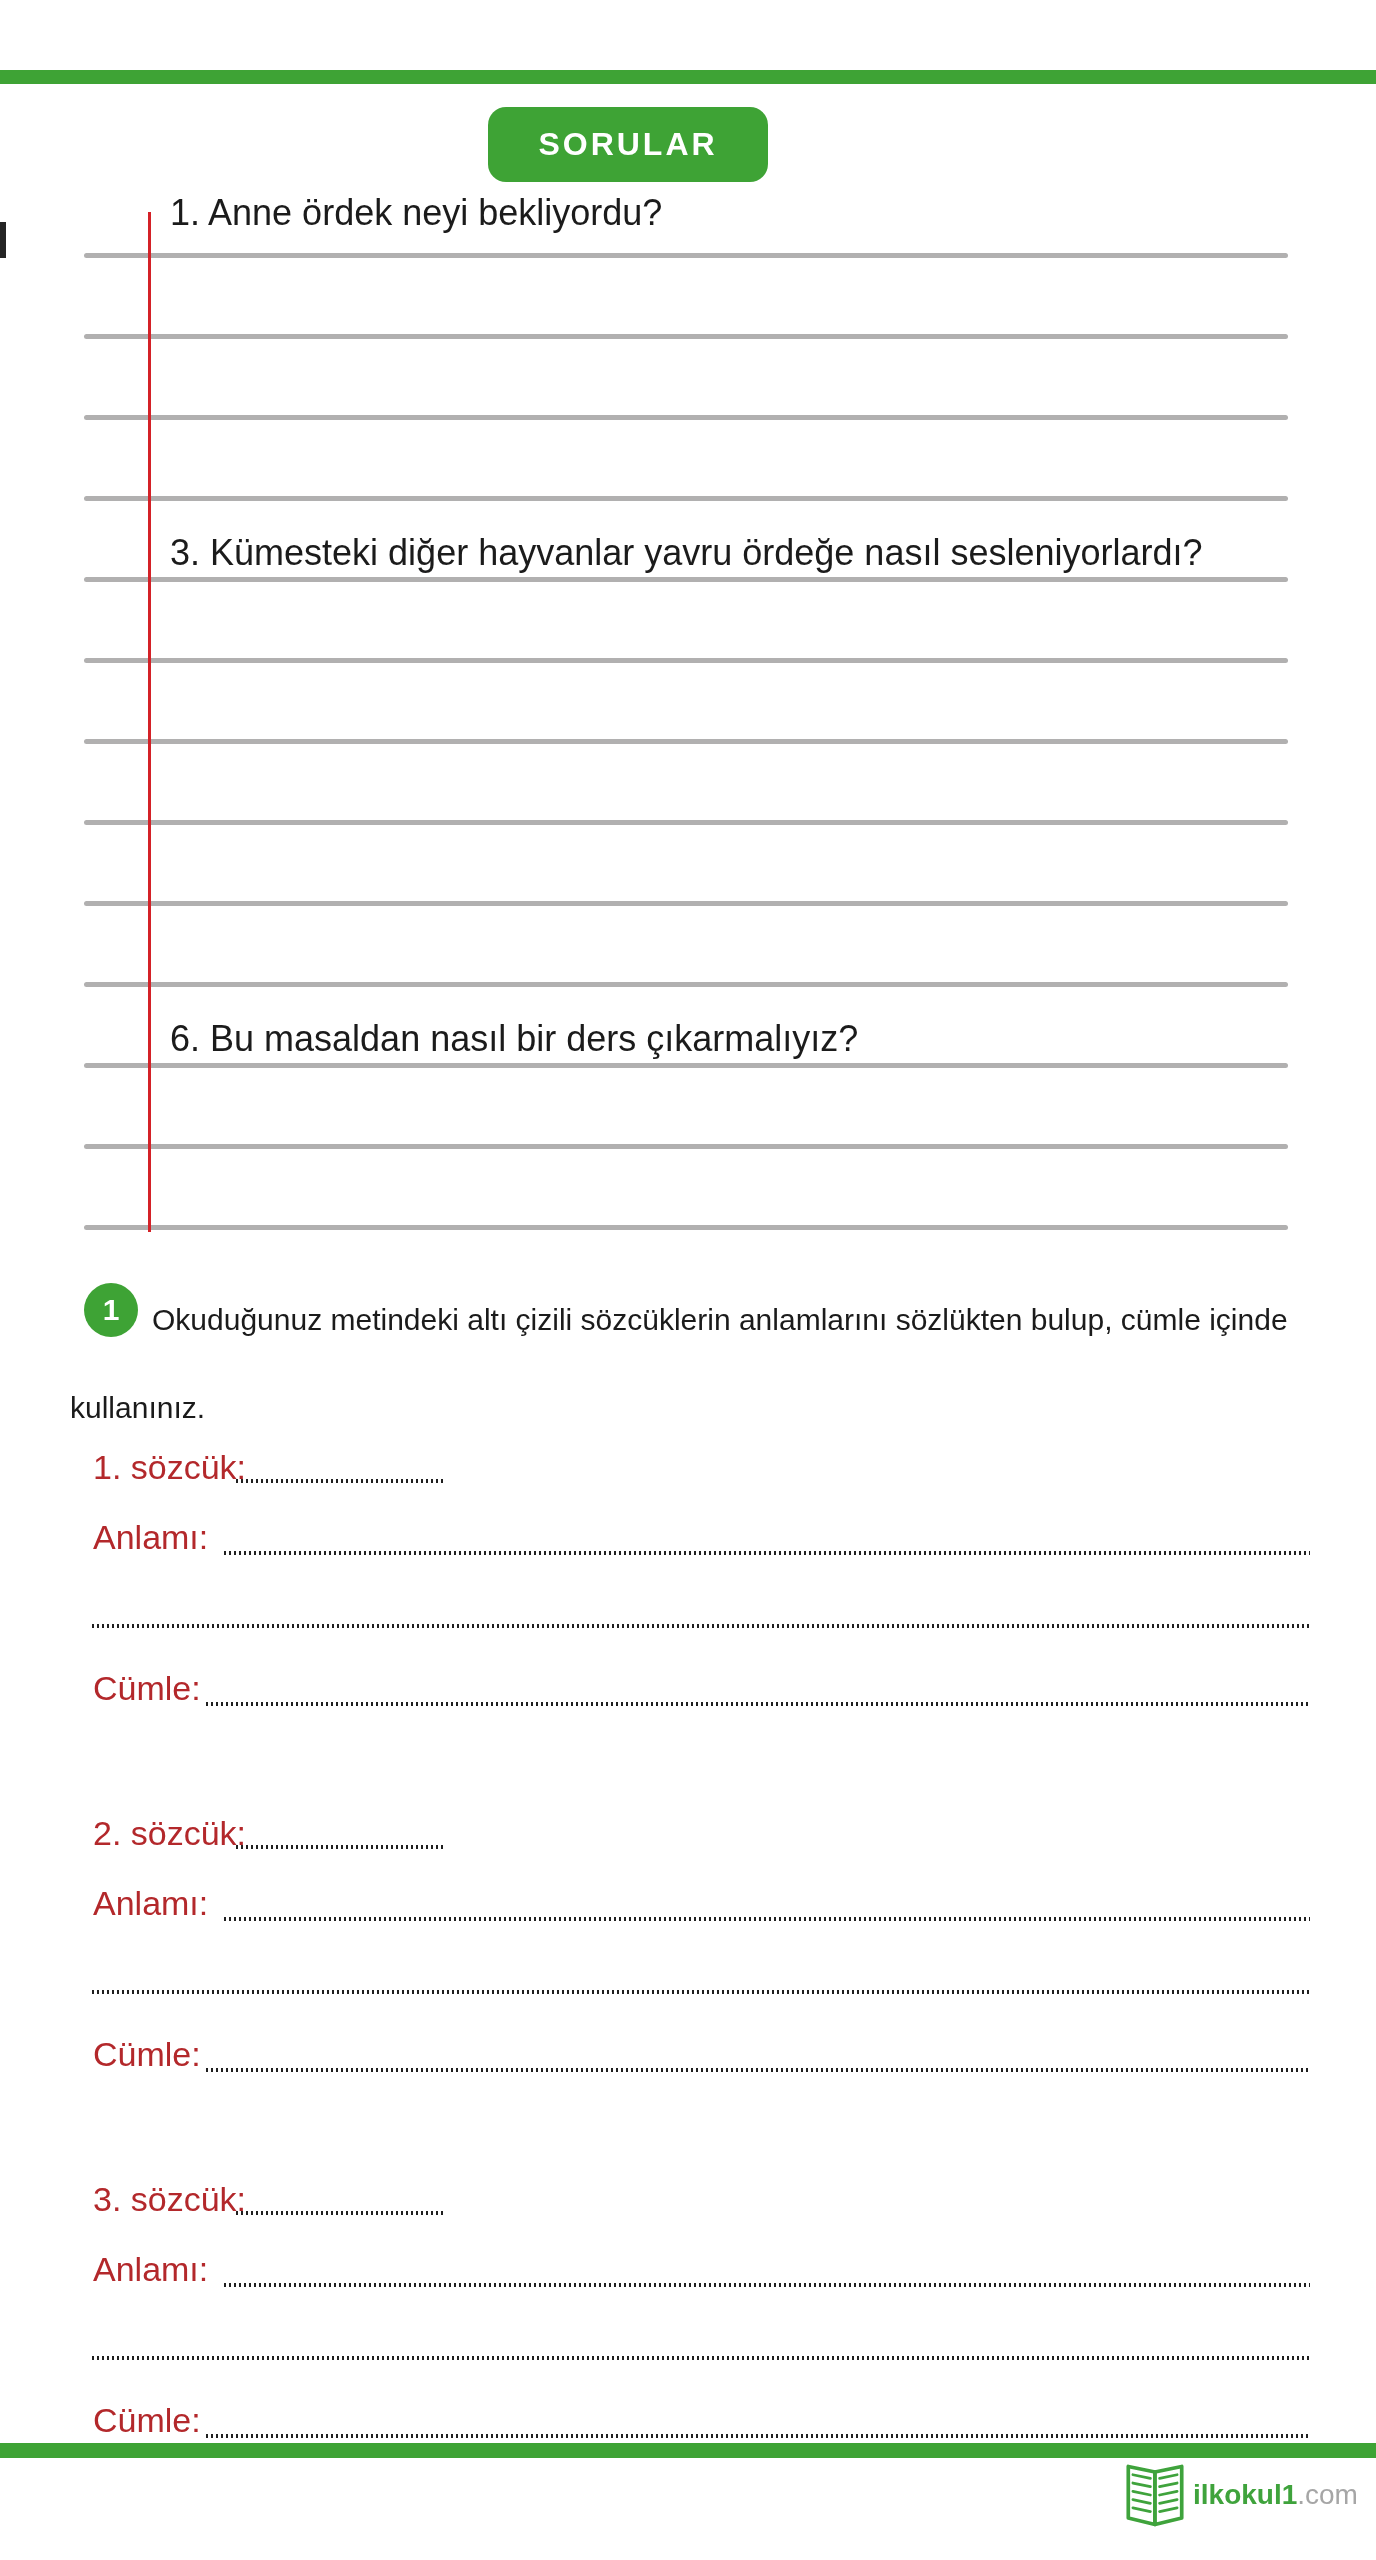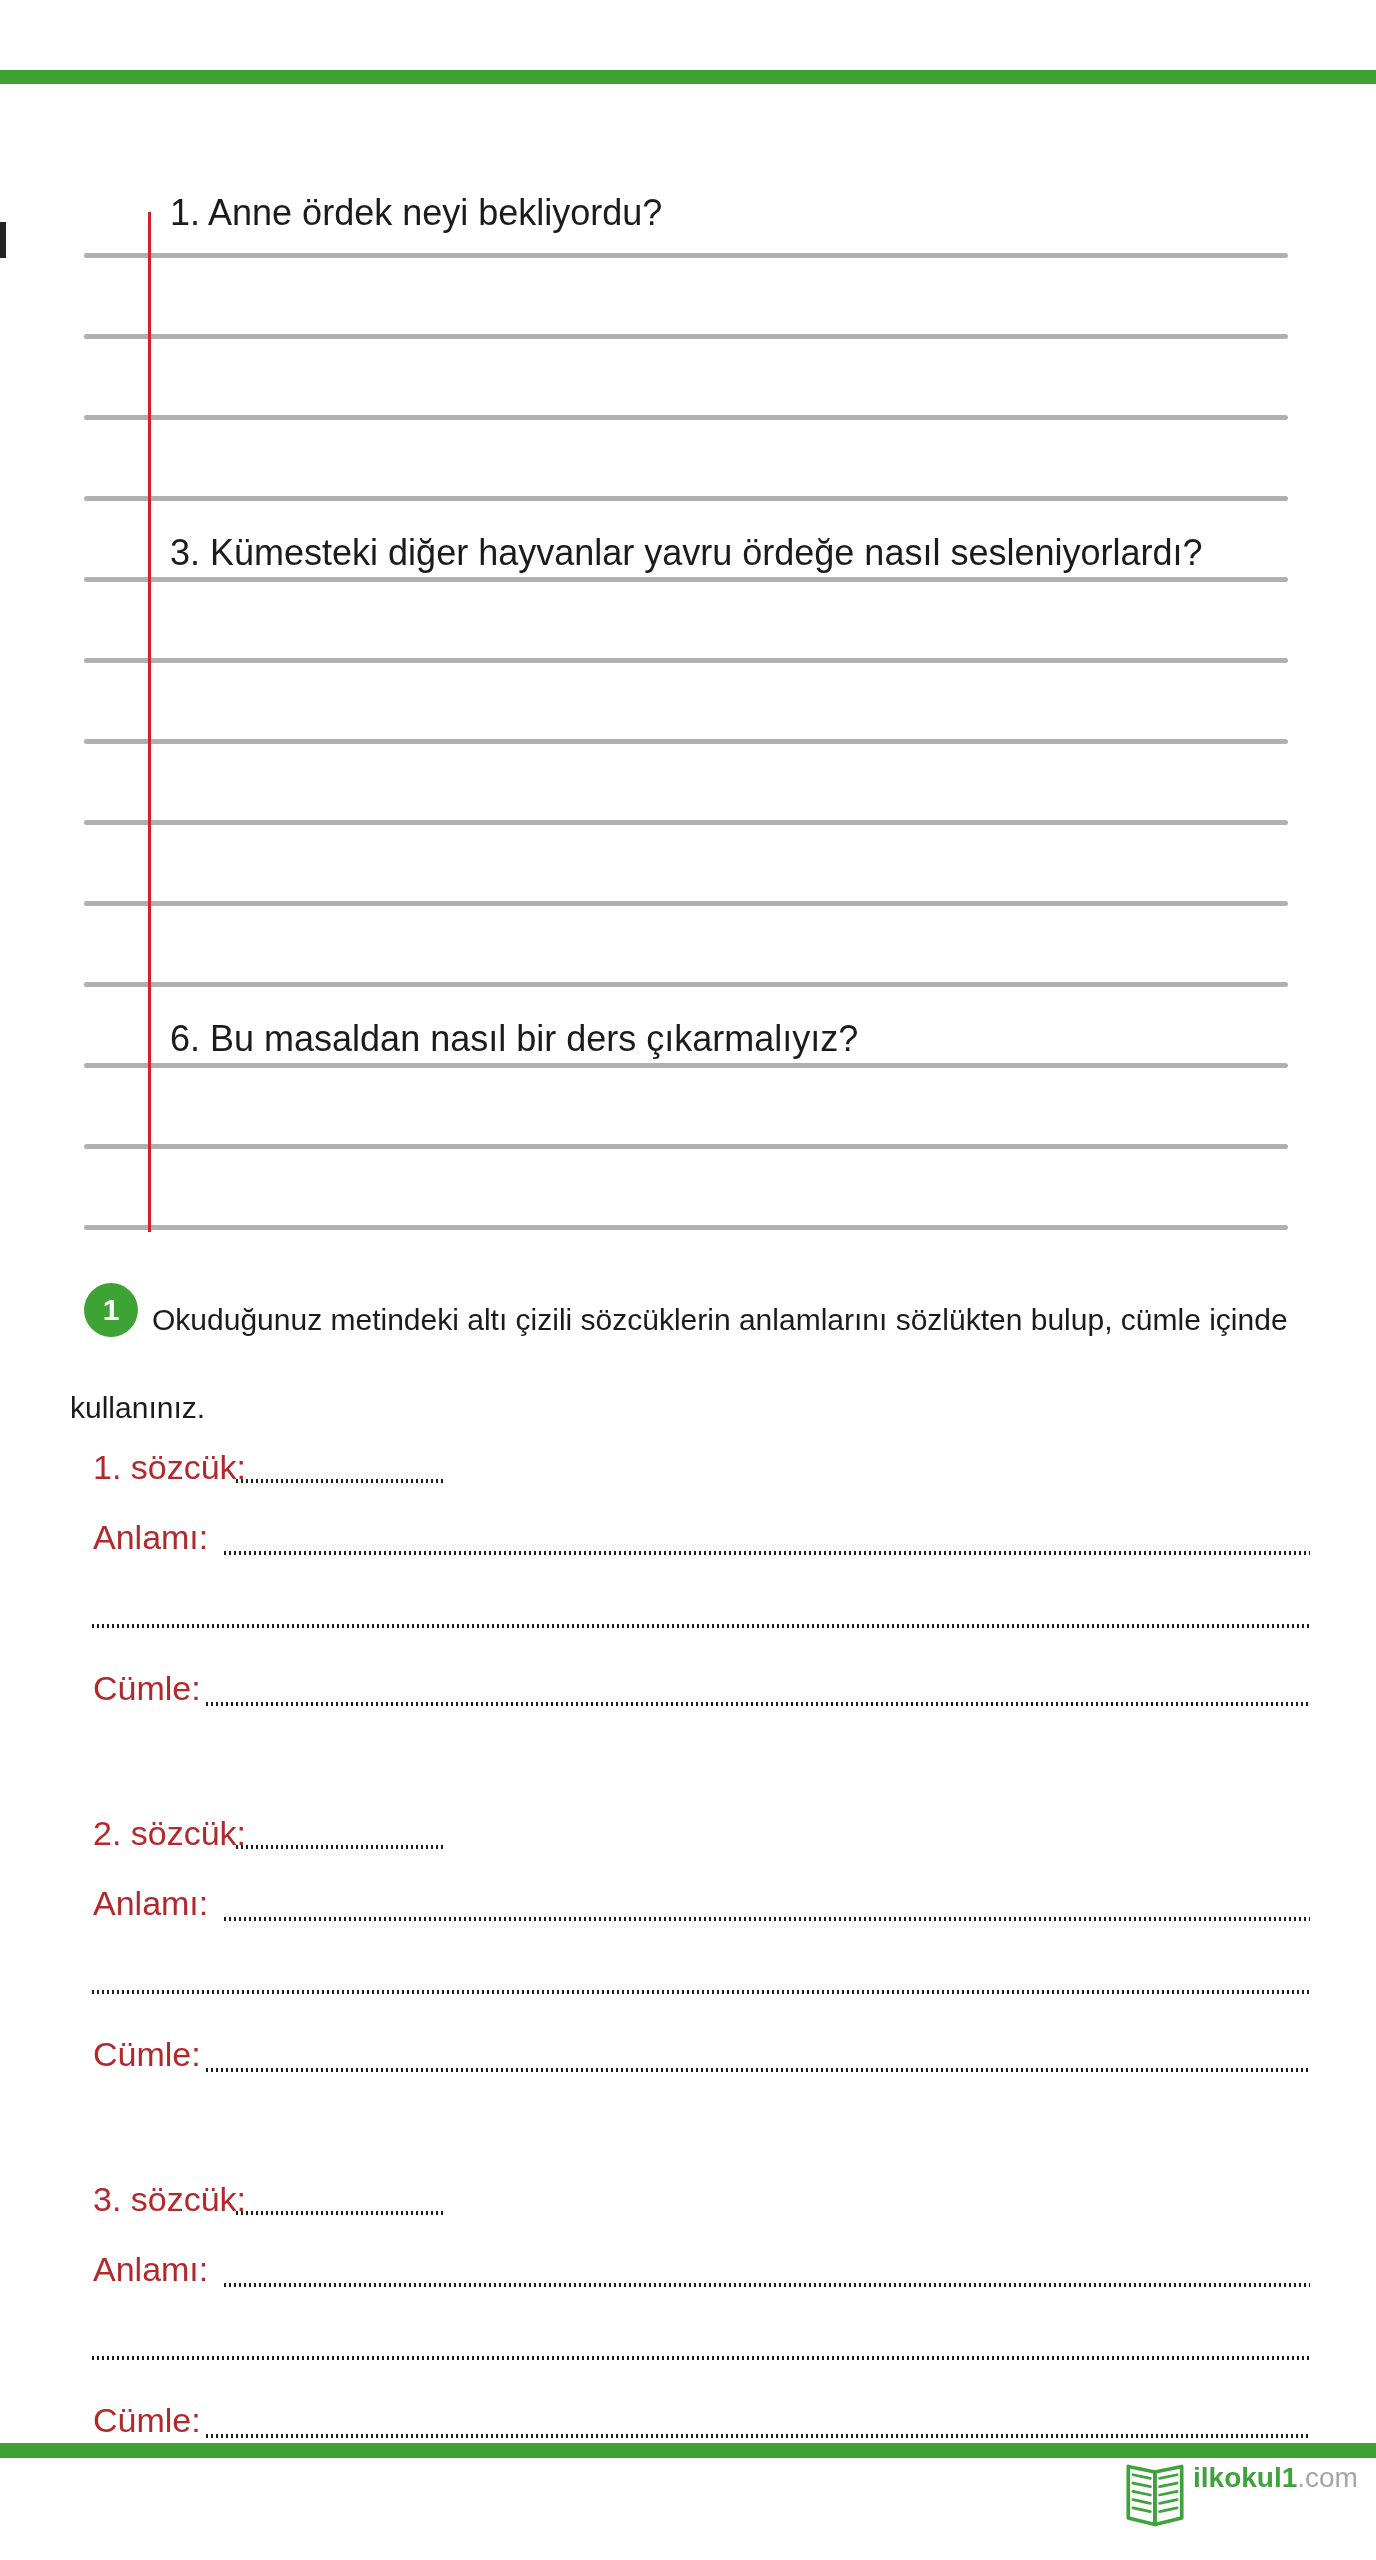--- a/index.html
+++ b/index.html
@@ -46,36 +46,39 @@
   .lbl-meaning{left:85px; top:70px;}
   .lbl-sentence{left:85px; top:221px;}
   .dots { position:absolute; height:4px;
     background-image:repeating-linear-gradient(90deg, var(--dot) 0 2px, transparent 2px 5px); }
   .dots-word{left:228px; top:32px; width:210px;}
   .dots-meaning{left:216px; top:104px; width:1086px;}
   .dots-full{left:84px; top:177px; width:1218px;}
   .dots-sentence{left:198px; top:255px; width:1104px;}
 
   .bottom-bar { position:absolute; left:0; top:2443px; width:1376px; height:15px; background:var(--green); }
-  .logo { position:absolute; left:1120px; top:2462px; height:66px; display:flex; align-items:flex-start; }
+  .logo { position:absolute; left:1120px; top:2462px; height:66px; display:flex; align-items:center; }
   .logo svg { width:70px; height:66px; display:block; }
   .book-fill { fill:#fff; }
   .book-stroke { stroke:var(--logo_green); }
   .logo-text { font-size:28px; margin-left:3px; white-space:nowrap; letter-spacing:0; }
   .brand-primary { color:var(--logo_green); font-weight:bold; }
   .brand-suffix { color:var(--logo_gray); font-weight:normal; }
 </style>
 </head>
 <body>
 
 <div class="page">
 
   <div class="top-bar"></div>
   <div class="scan-artifact"></div>
 
+  <div class="badge">
+    <span class="badge-label">SORULAR</span>
+  </div>
 
   <div class="ruled">
       <div class="rule" style="top: 0px;"></div>
       <div class="rule" style="top: 81px;"></div>
       <div class="rule" style="top: 162px;"></div>
       <div class="rule" style="top: 243px;"></div>
       <div class="rule" style="top: 324px;"></div>
       <div class="rule" style="top: 405px;"></div>
       <div class="rule" style="top: 486px;"></div>
       <div class="rule" style="top: 567px;"></div>

